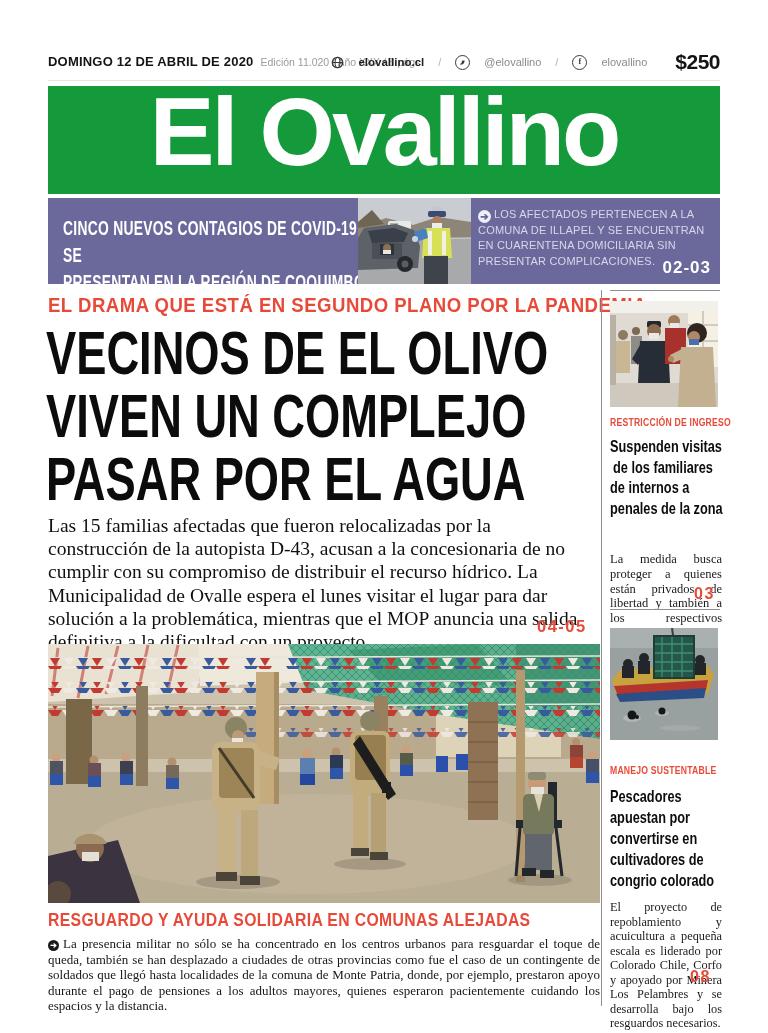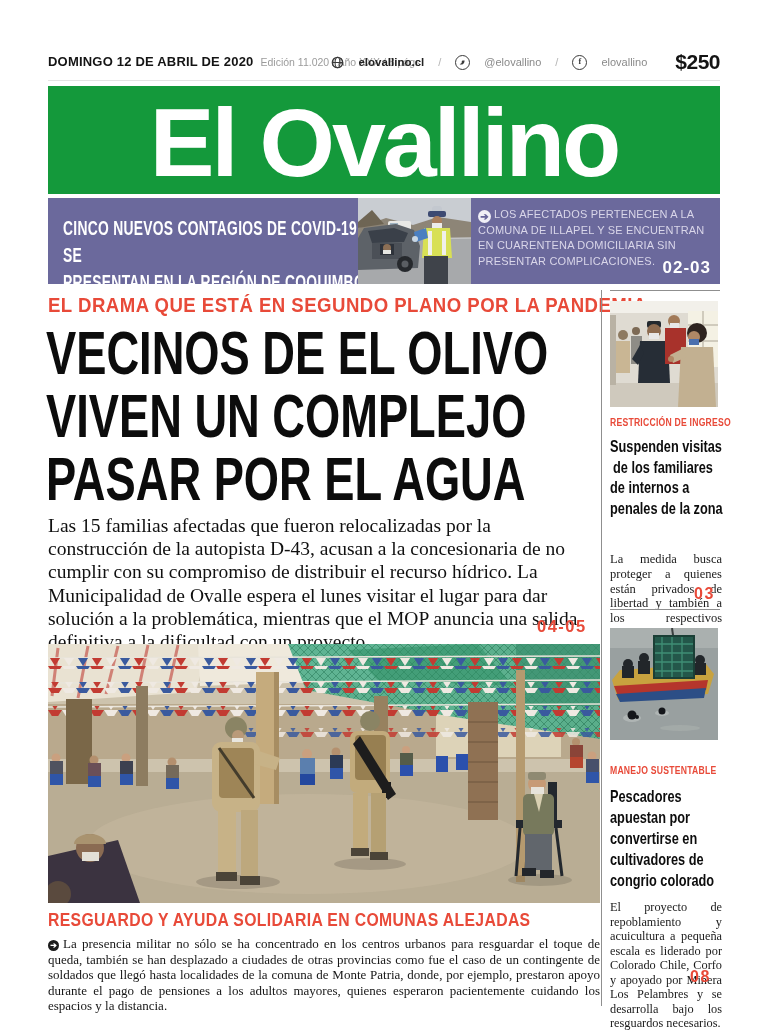--- a/index.html
+++ b/index.html
@@ -14,21 +14,21 @@
   .site{font-size:11.5px;font-weight:700;color:#222;}
   .handle{font-size:11px;color:#8a8a8a;}
   .sep{font-size:11px;color:#b5b5b5;}
   .price{font-size:21px;font-weight:800;color:#141414;margin-left:14px;letter-spacing:-.5px;}
   .cicon{display:inline-flex;align-items:center;justify-content:center;width:13px;height:13px;
          border:1.4px solid #3a3a3a;border-radius:50%;font-size:8px;font-weight:700;color:#3a3a3a;line-height:1;}
   .hairline{position:absolute;left:48px;right:48px;top:80px;border-top:1px solid #e3e3e3;}
 
   
   .masthead{position:absolute;left:48px;top:86px;width:672px;height:108px;display:flex;
-            align-items:flex-end;justify-content:center;}
+            align-items:flex-start;justify-content:center;}
   .masthead-title{color:#fff;font-size:97px;font-weight:700;letter-spacing:-3px;line-height:1;
                   transform:translateY(-3px);}
 
   
   .banner{position:absolute;left:48px;top:198px;width:672px;height:86px;}
   .banner-left{position:absolute;left:15px;top:17px;width:430px;transform:scaleX(.71);
                transform-origin:left top;color:#fff;font-size:19.5px;font-weight:700;
                line-height:27px;letter-spacing:.4px;}
   .banner-photo{position:absolute;left:310px;top:0;width:113px;height:86px;overflow:hidden;}
   .banner-right{position:absolute;left:430px;top:9px;width:238px;color:#d9d6e9;font-size:11px;

